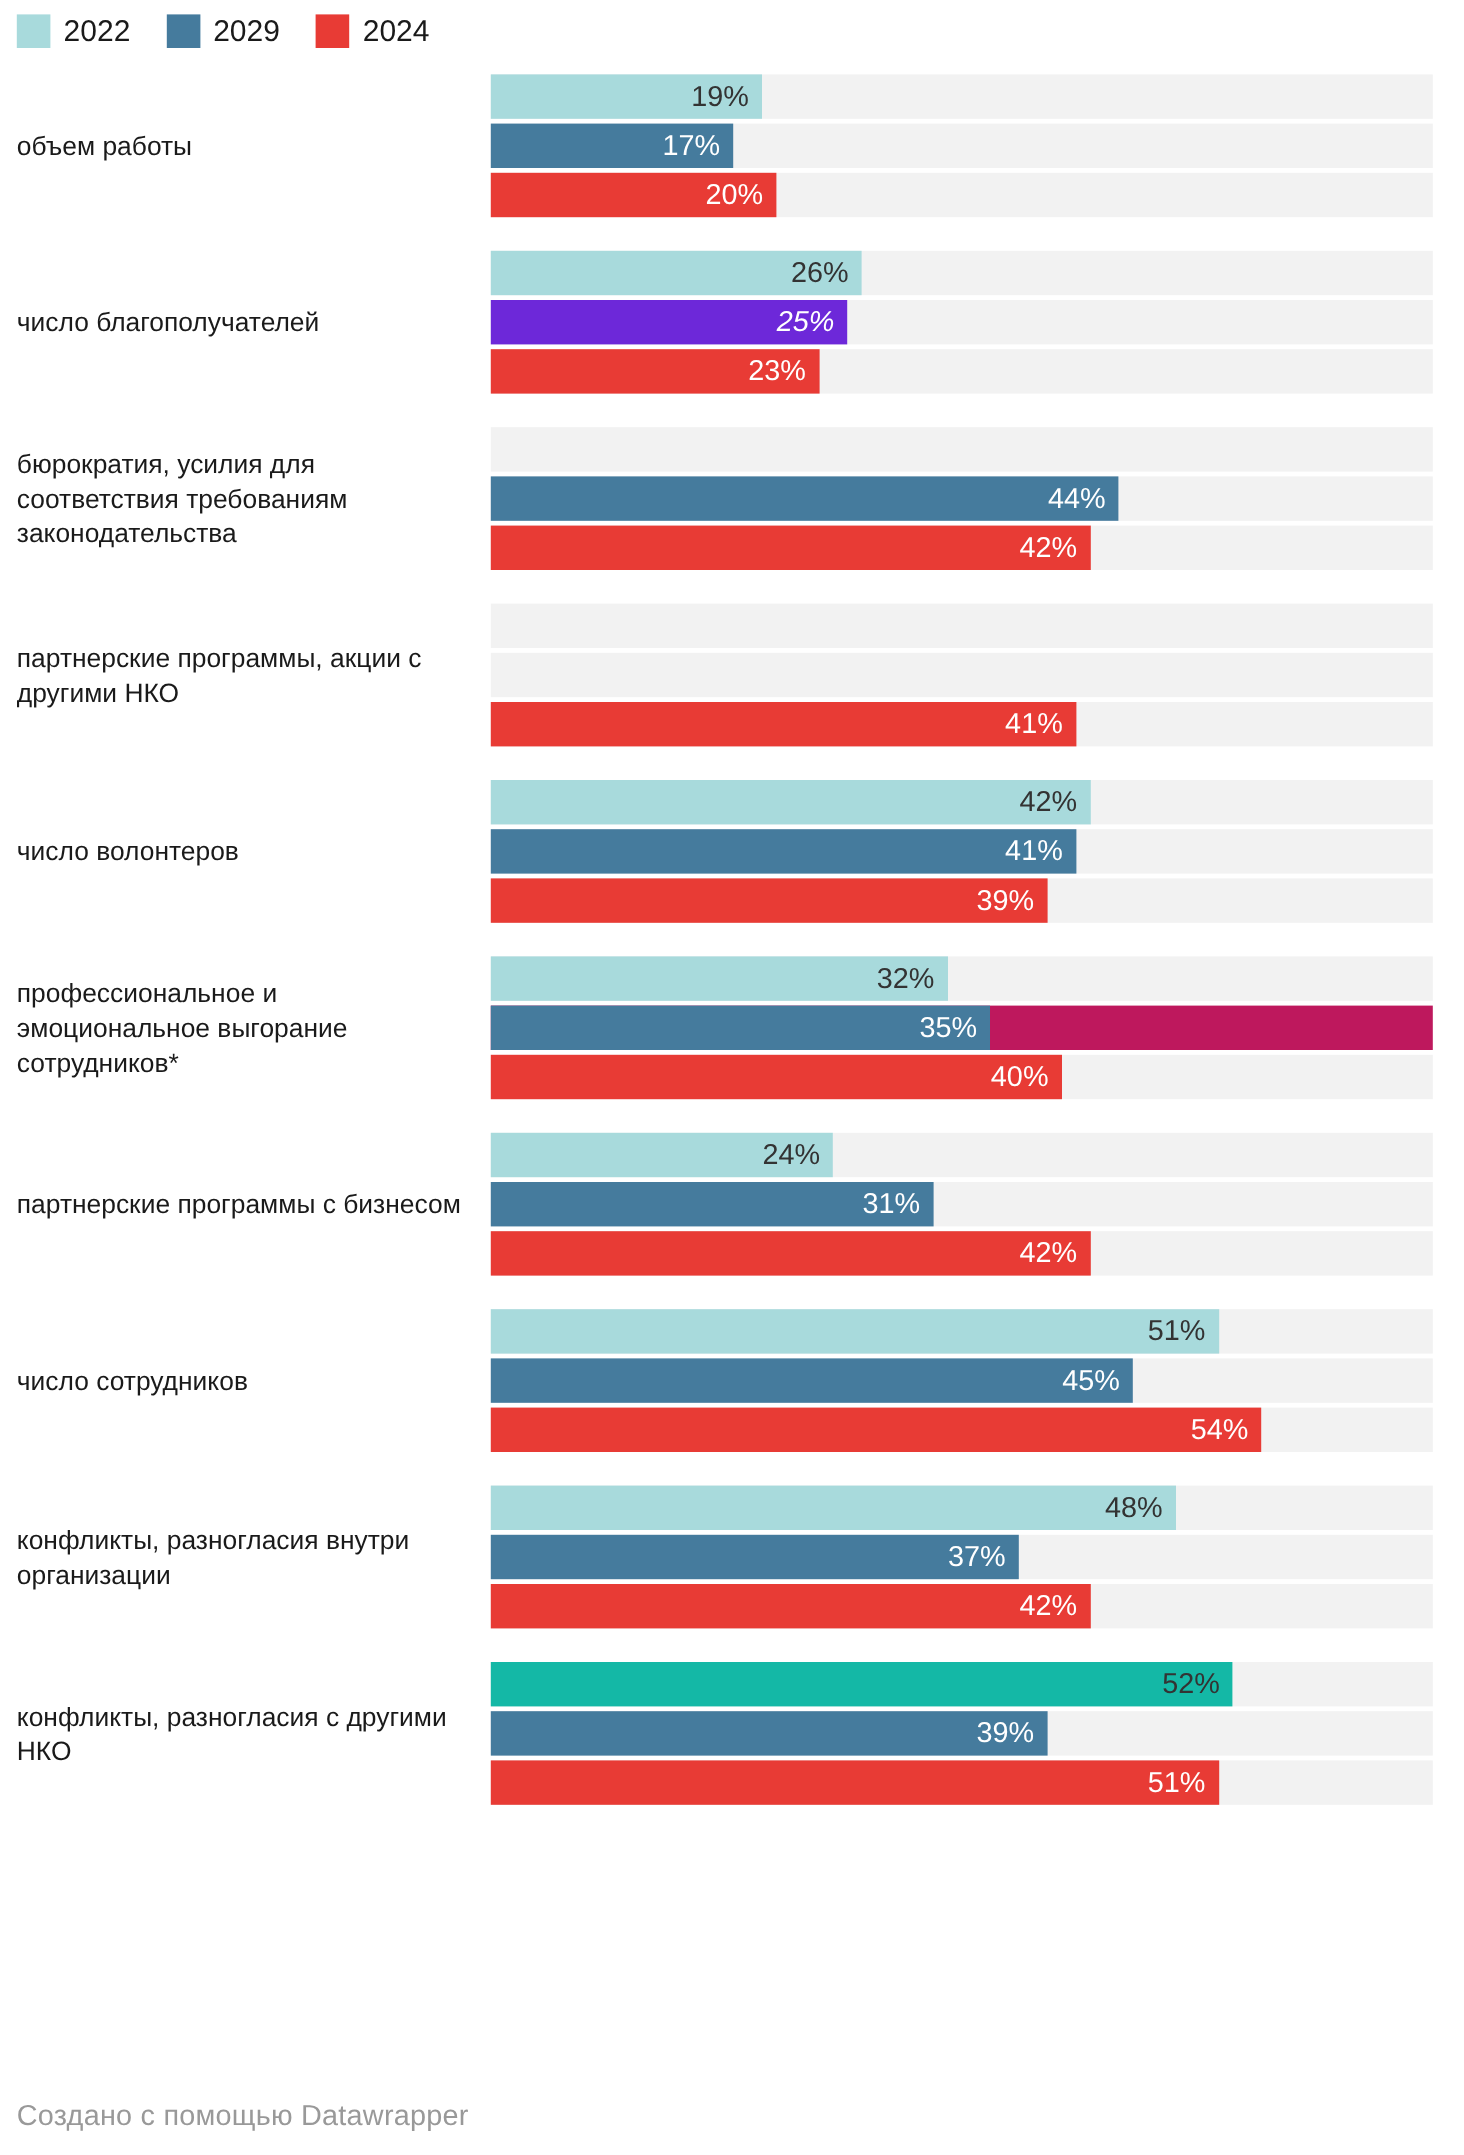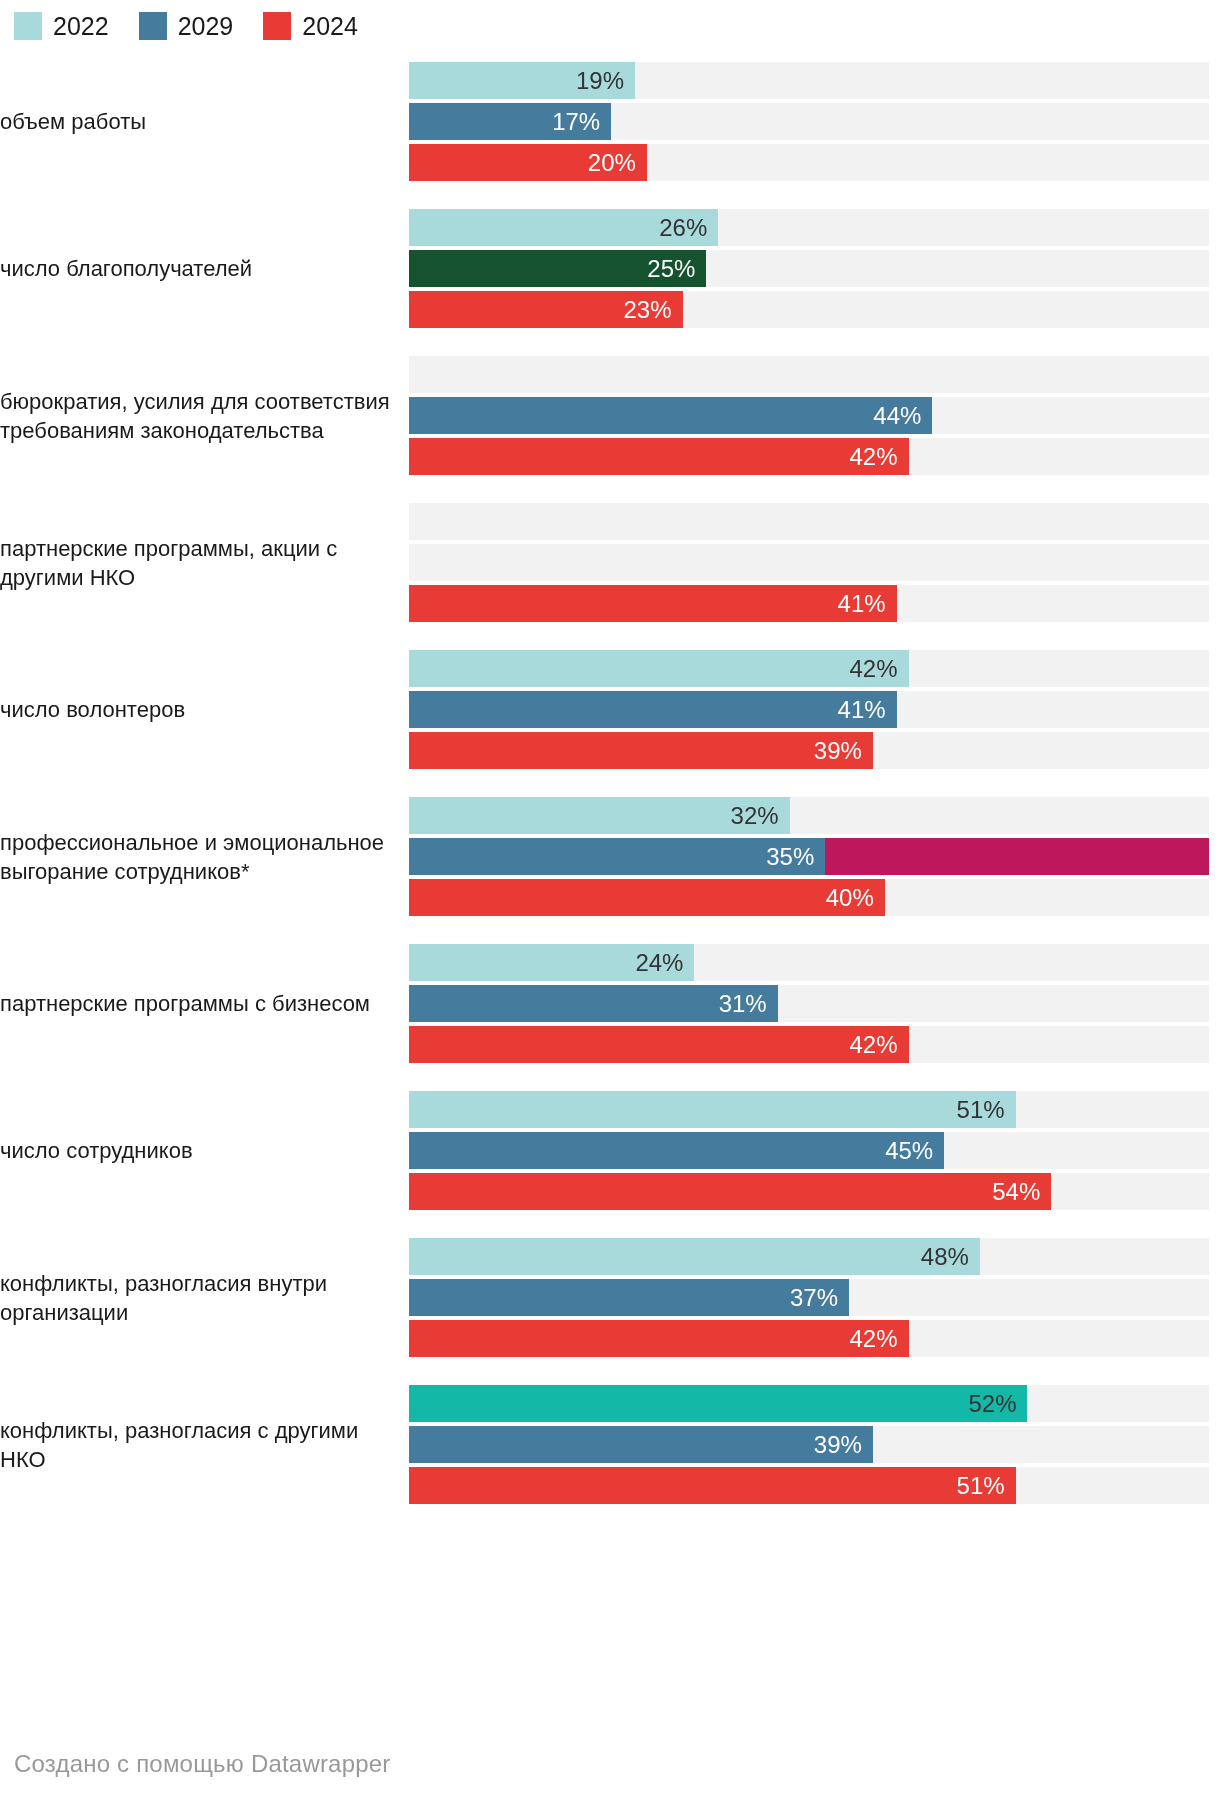--- a/index.html
+++ b/index.html
@@ -63,40 +63,39 @@
     position: relative;
     display: flex;
     align-items: center;
     width: 1220px;
   }
 
   .group-label {
     width: 409px;
     flex: 0 0 409px;
     box-sizing: border-box;
-    padding-left: 0;
+    padding-left: 14px;
     padding-right: 12px;
     font-size: 22px;
     line-height: 29px;
     color: #1a1a1a;
     text-align: left;
   }
 
   .bars {
     position: relative;
     width: 785px;
     flex: 0 0 785px;
   }
 
   .bar-row {
     position: relative;
     height: 37px;
     width: 785px;
     background: #f2f2f2;
-    padding-left: 15px;
   }
   .bar-row + .bar-row {
     margin-top: 4px;
   }
 
   .bar-fill {
     position: absolute;
     left: 0;
     top: 0;
     bottom: 0;
@@ -168,21 +167,21 @@
       </div>
       <div class="group" style="height: 147px;">
         <div class="group-label">число благополучателей</div>
         <div class="bars">
           <div class="bar-row" style="background: rgb(242, 242, 242);">
             <div class="bar-fill v-2022" style="width: 309.242px; background: rgb(168, 218, 220);">
               <span class="bar-value">26%</span>
             </div>
           </div>
           <div class="bar-row" style="background: rgb(242, 242, 242);">
-            <div class="bar-fill v-2023" style="width: 297.348px; background: #14532d;">
+            <div class="bar-fill v-2023" style="width: 297.348px; background: #6d28d9; font-style: italic;">
               <span class="bar-value">25%</span>
             </div>
           </div>
           <div class="bar-row" style="background: rgb(242, 242, 242);">
             <div class="bar-fill v-2024" style="width: 273.561px; background: rgb(232, 59, 53);">
               <span class="bar-value">23%</span>
             </div>
           </div>
         </div>
       </div>

